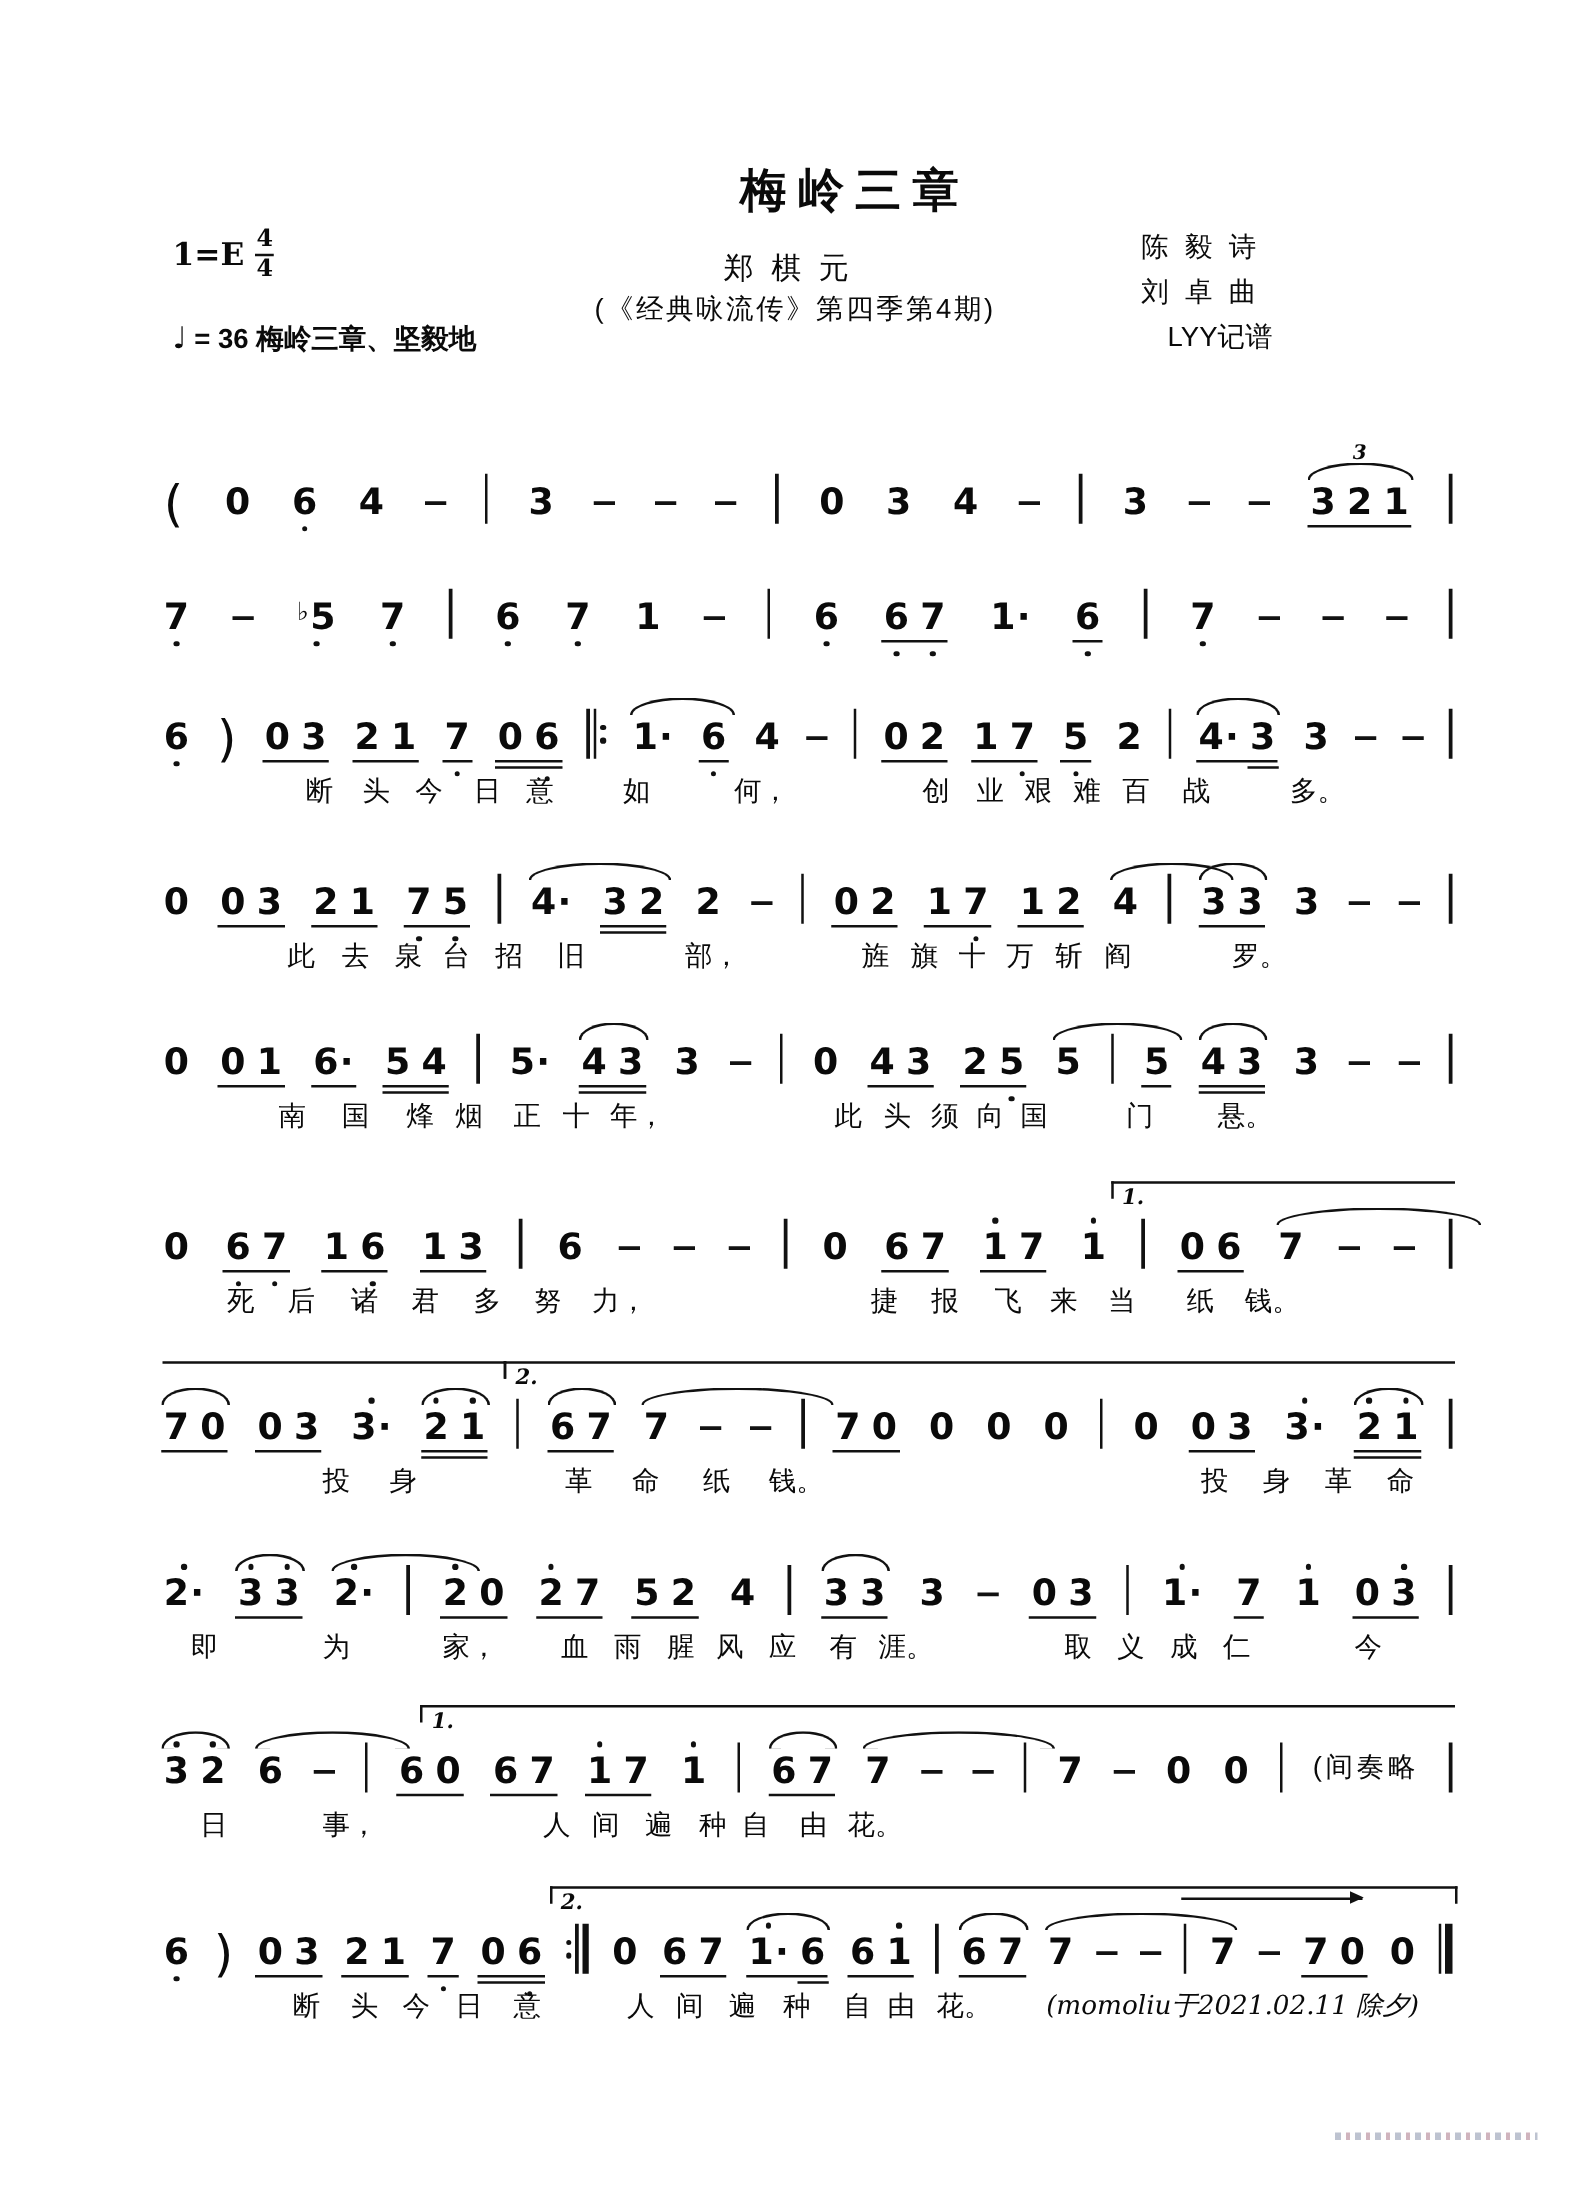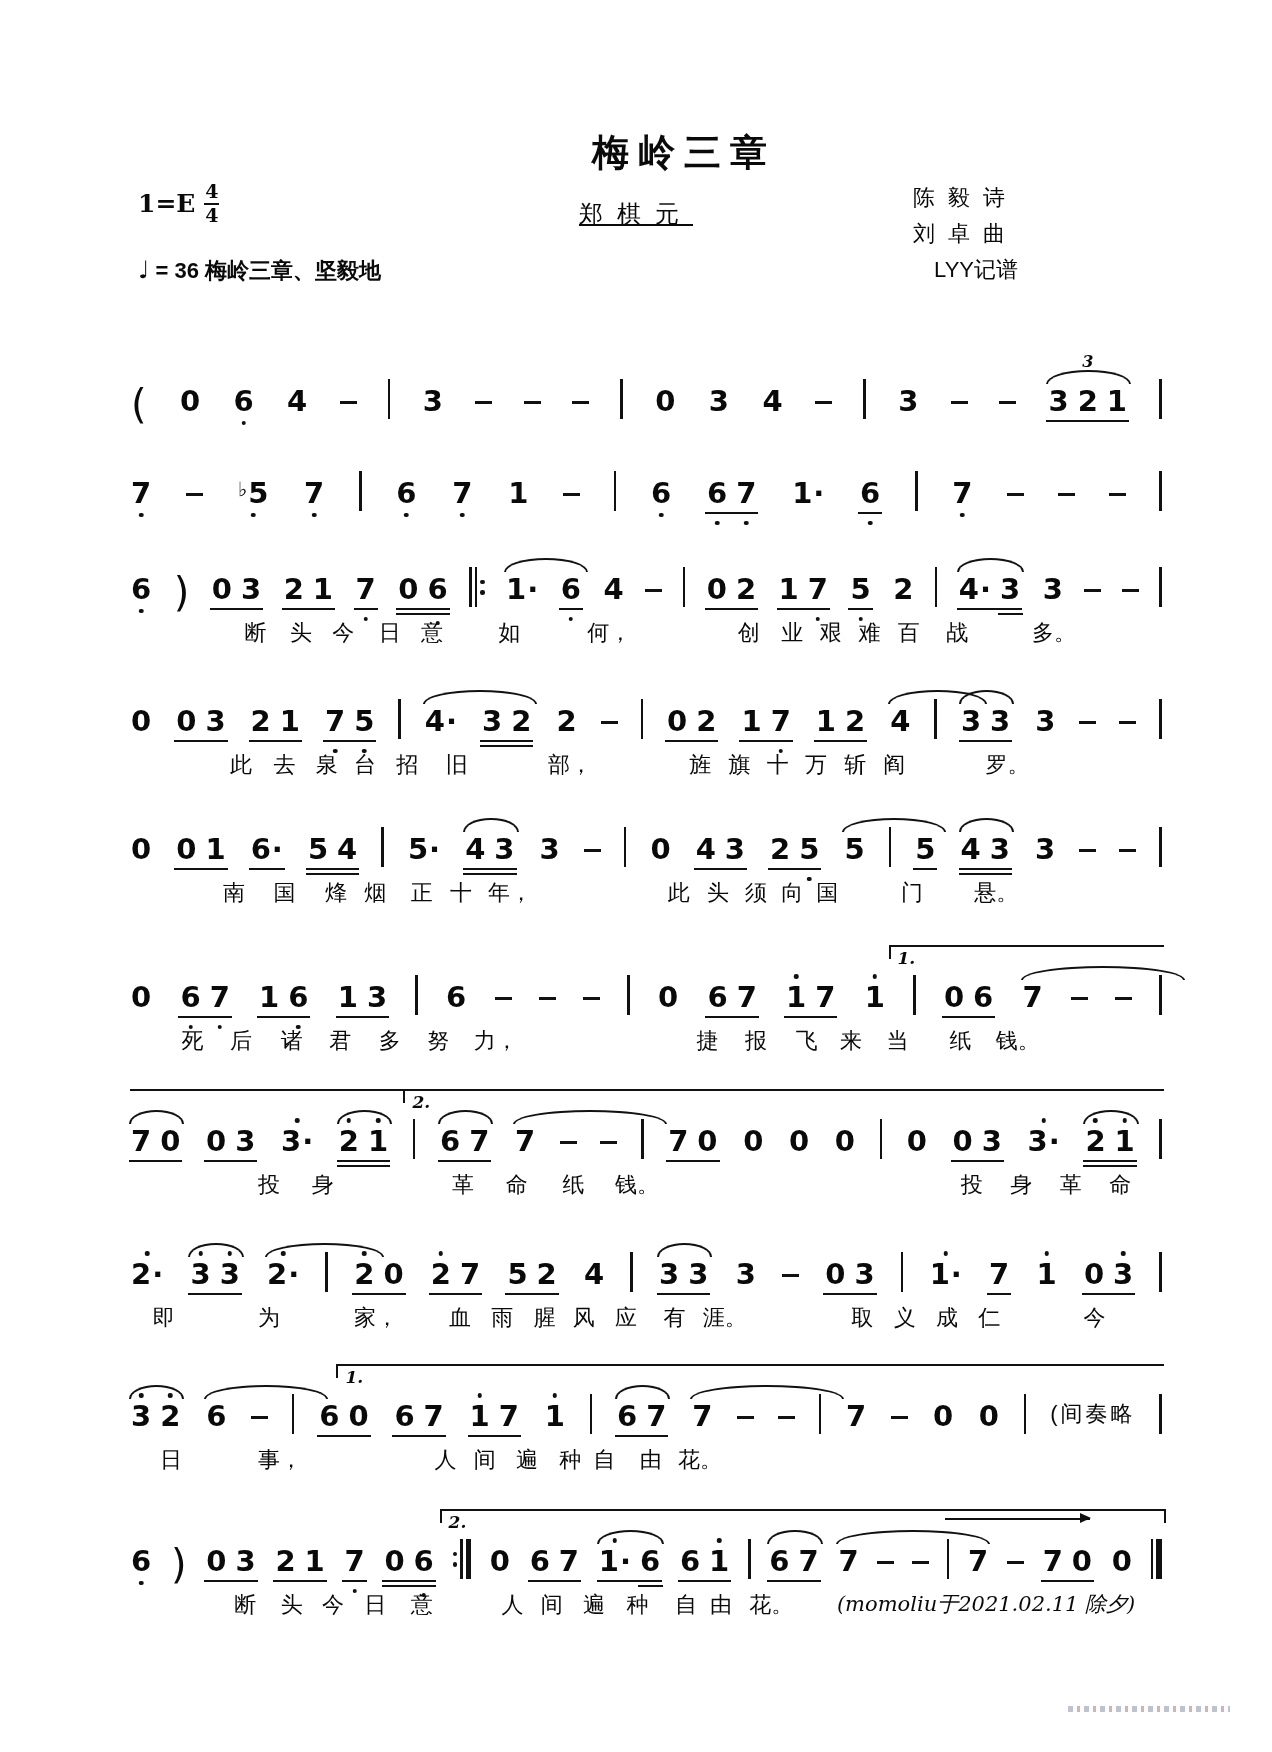--- a/index.html
+++ b/index.html
@@ -2,21 +2,21 @@
 <html><head>
 <meta charset="utf-8">
 <style>
   html,body{margin:0;padding:0;background:#e8e8e8;}
   .page{position:relative;width:1272px;height:1752px;background:#ffffff;margin:0 auto;overflow:hidden;
         font-family:"Liberation Sans",sans-serif;color:#0a0a0a;}
   
   .title{position:absolute;top:128px;left:0;width:100%;text-align:center;
          font:700 37px "Liberation Sans",sans-serif;letter-spacing:9px;padding-left:48px;}
   .subtitle{position:absolute;top:198px;left:0;width:100%;text-align:center;
-            font:400 24px "Liberation Sans",sans-serif;letter-spacing:14px;text-decoration:underline;}
+            font:400 24px "Liberation Sans",sans-serif;letter-spacing:14px;}
   .source{position:absolute;top:232px;left:0;width:100%;text-align:center;
           font:400 22px "Liberation Sans",sans-serif;letter-spacing:2px;}
   .keyblock{position:absolute;top:182px;left:138px;display:flex;align-items:center;}
   .keytext{font:700 25px "DejaVu Serif",serif;text-align:right;}
   .meter{display:inline-flex;flex-direction:column;align-items:center;margin-left:9px;
          font:700 19px "DejaVu Serif",serif;line-height:1.05;}
   .mline{width:15px;height:2px;background:#111;margin:1px 0;}
   .credits{position:absolute;top:180px;left:860px;width:158px;text-align:right;
            font:400 22px "Liberation Sans",sans-serif;line-height:36px;}
   .credits .c-sp{letter-spacing:13px;}
@@ -69,20 +69,21 @@
   <div class="keyblock">
     <span class="keytext">1=E</span>
     <span class="meter">
       <span>4</span>
       <span class="mline"></span>
       <span>4</span>
     </span>
   </div>
 
   <div class="subtitle">郑棋元</div>
+  <div class="source">(《经典咏流传》第四季第4期)</div>
 
   <div class="credits">
     <div class="c-sp">陈毅诗</div>
     <div class="c-sp">刘卓曲</div>
     <div>LYY记谱</div>
   </div>
 
   <div class="tempo">
     <span class="tnote">♩</span>
     <span>= 36</span>

